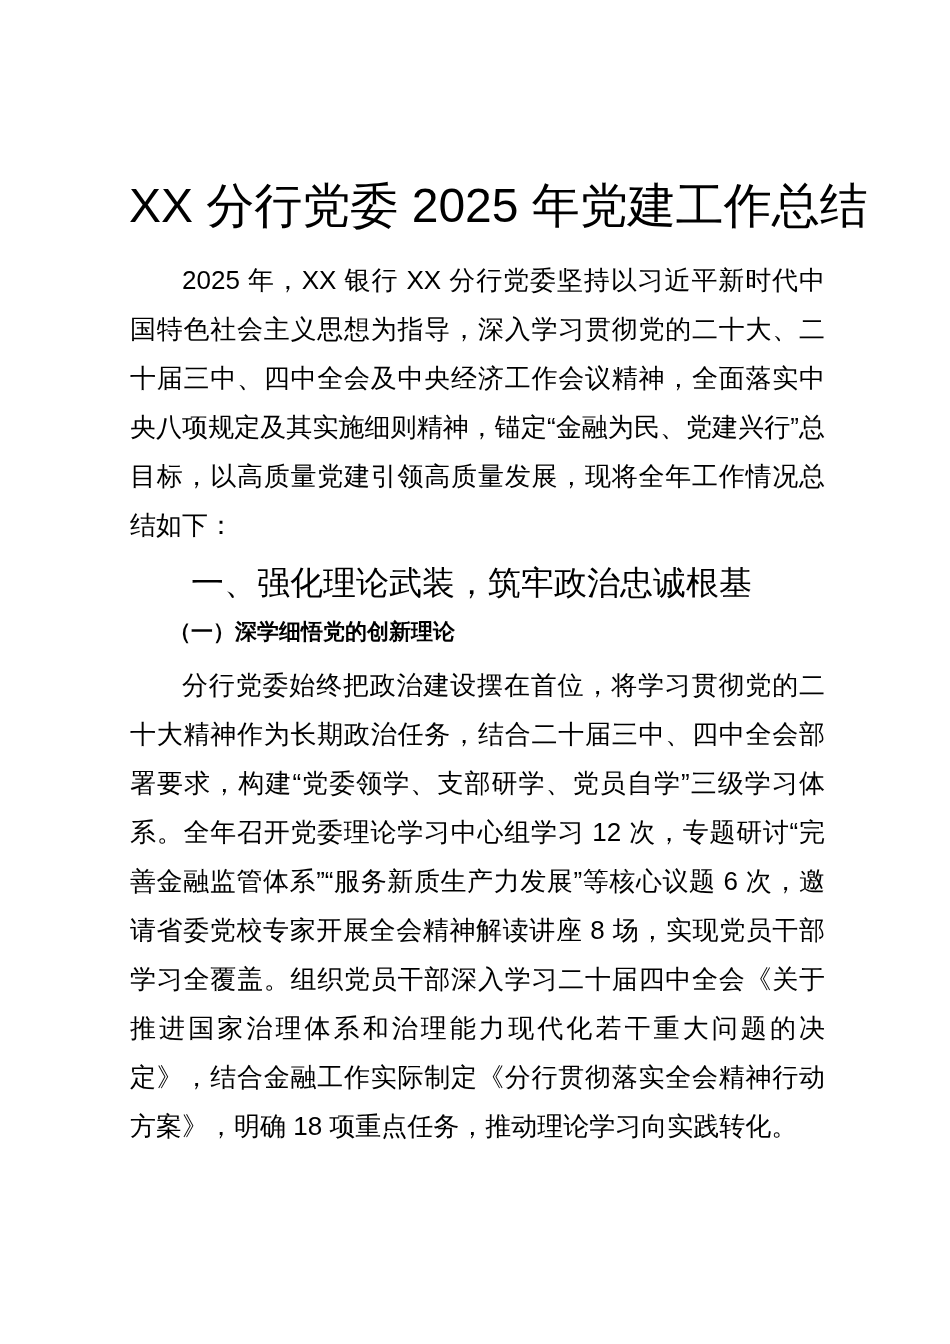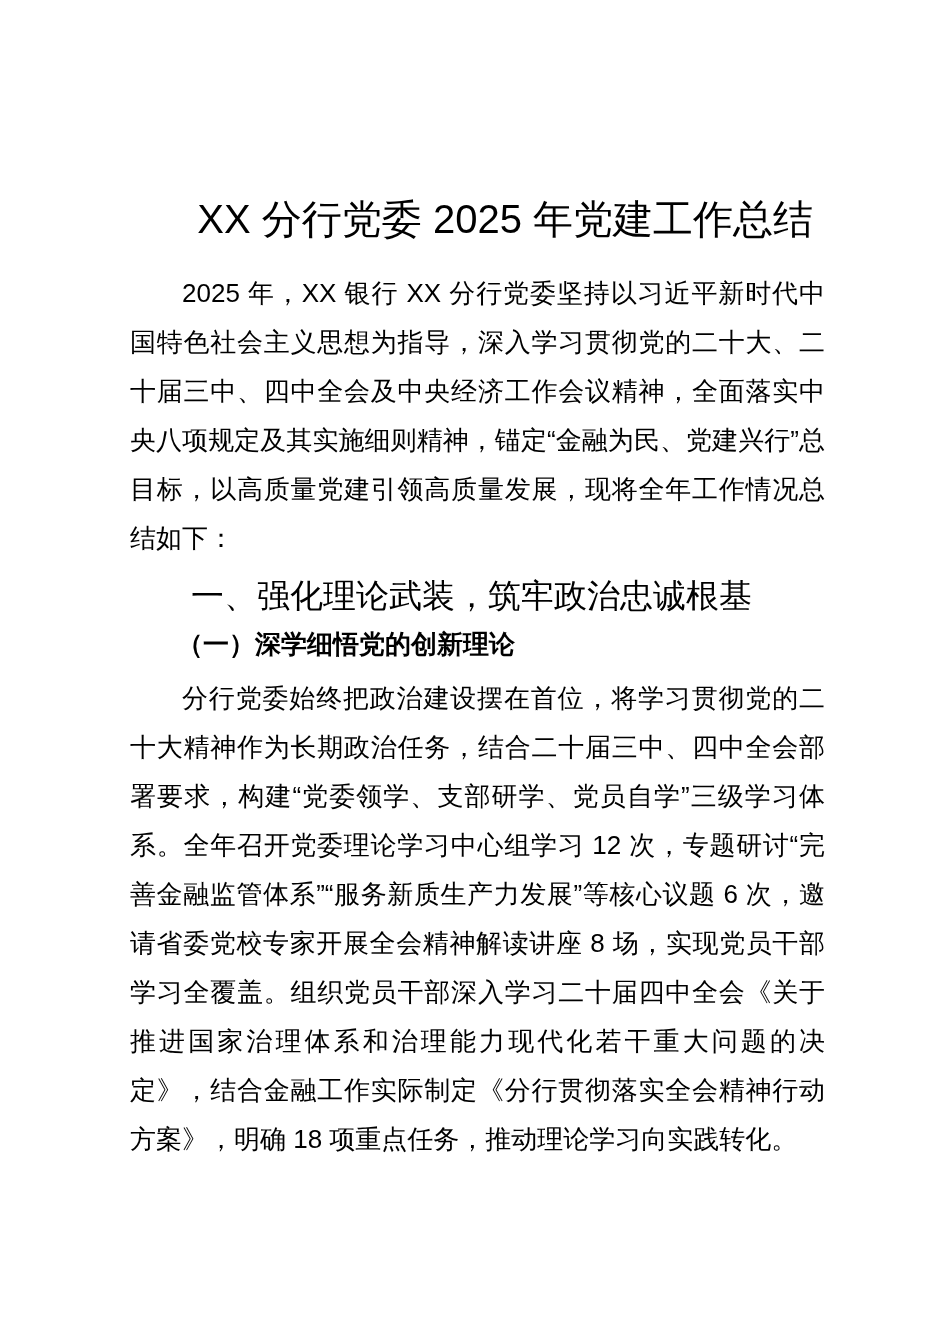--- a/index.html
+++ b/index.html
@@ -14,22 +14,22 @@
     font-family: "Liberation Sans", sans-serif;
     overflow: hidden;
   }
   .page {
     box-sizing: border-box;
     width: 950px;
     height: 1344px;
     padding: 178px 120px 0 125px;
   }
   .doc-title {
-    margin: 17px;
-    font-size: 40px;
+    margin: 4px;
+    font-size: 48px;
     font-weight: 400;
     line-height: 48px;
     text-align: right;
     white-space: nowrap;
   }
   .para {
     margin: 5px;
     font-size: 26px;
     line-height: 49px;
     text-align: justify;
@@ -42,21 +42,21 @@
   }
   .section-heading {
     margin: 8px 0 0 0;
     font-size: 33px;
     line-height: 49px;
     font-weight: 400;
     text-indent: 2em;
   }
   .subsection-heading {
     margin: 0;
-    font-size: 26px;
+    font-size: 22px;
     line-height: 49px;
     font-weight: 700;
     text-indent: 2em;
   }
 </style>
 </head>
 <body>
 
 <div class="page">
   <h1 class="doc-title">XX 分行党委 2025 年党建工作总结</h1>

